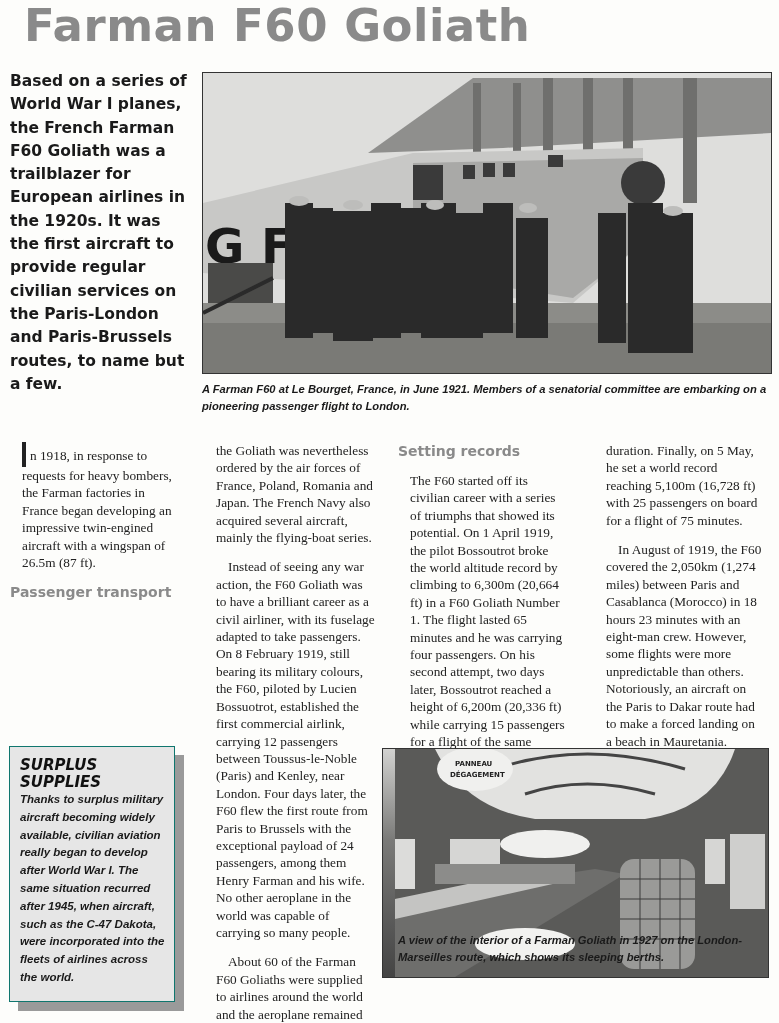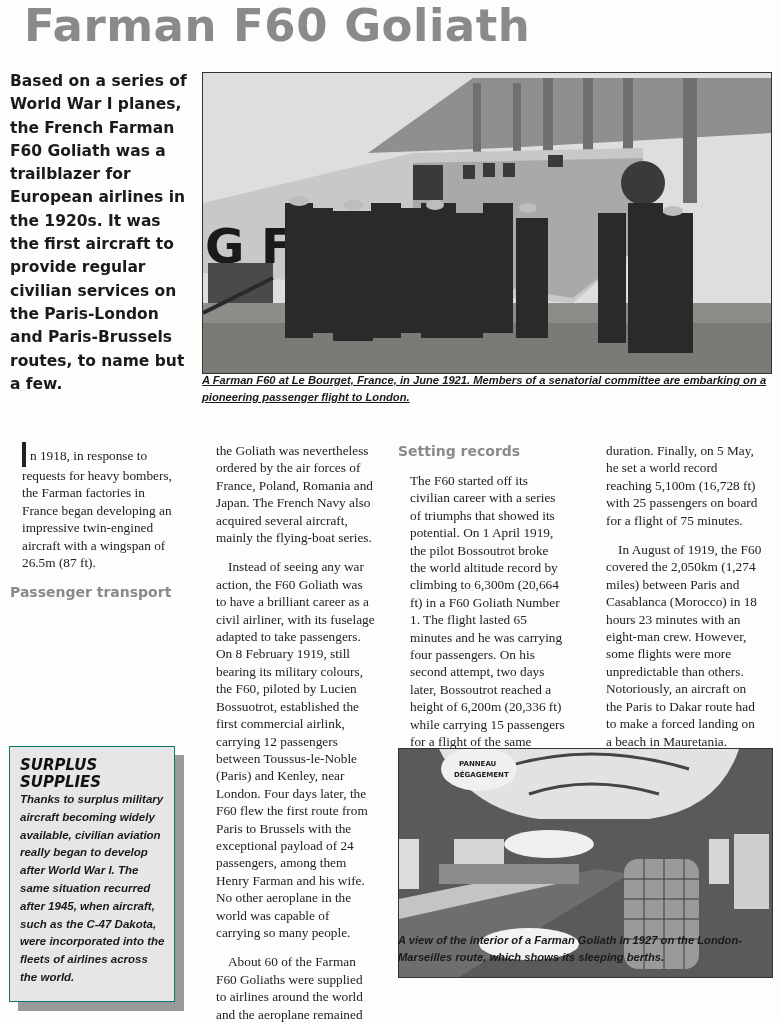--- a/index.html
+++ b/index.html
@@ -17,27 +17,27 @@
   }
   .intro {
     position: absolute; left: 10px; top: 70px; width: 180px;
     font-family: "DejaVu Sans", "Liberation Sans", sans-serif;
     font-weight: bold; font-size: 15.5px; line-height: 23.3px; color: #1a1a1a;
   }
   .photo {
     position: absolute; border: 1px solid #333; overflow: hidden;
   }
   .photo1 { left: 202px; top: 72px; width: 568px; height: 300px; background: linear-gradient(180deg,#e6e6e4 0%, #d9d9d7 35%, #9d9d9b 70%, #6a6a68 100%); }
-  .photo2 { left: 398px; top: 748px; width: 373px; height: 228px; background: linear-gradient(180deg,#d2d2d0 0%, #7a7a78 40%, #444 100%); }
+  .photo2 { left: 382px; top: 748px; width: 373px; height: 228px; background: linear-gradient(180deg,#d2d2d0 0%, #7a7a78 40%, #444 100%); padding-left: 12px; }
   .caption {
     position: absolute;
     font-family: "Liberation Sans", "DejaVu Sans", sans-serif;
     font-style: italic; font-weight: bold; font-size: 11.2px; line-height: 17px; color: #1a1a1a;
   }
-  .cap1 { left: 202px; top: 372px; width: 570px; text-decoration: underline; }
+  .cap1 { left: 202px; top: 381px; width: 570px; }
   .cap2 { left: 398px; top: 932px; width: 375px; }
   .col {
     position: absolute; top: 430px; width: 180px;
     font-family: "Liberation Serif", "DejaVu Serif", serif;
     font-size: 13.3px; line-height: 17.4px; color: #222;
   }
   .col p { margin: 12px; }
   .col p.indent { text-indent: 12px; }
   .col1 { left: 10px; }
   .col2 { left: 204px; width: 184px; }

